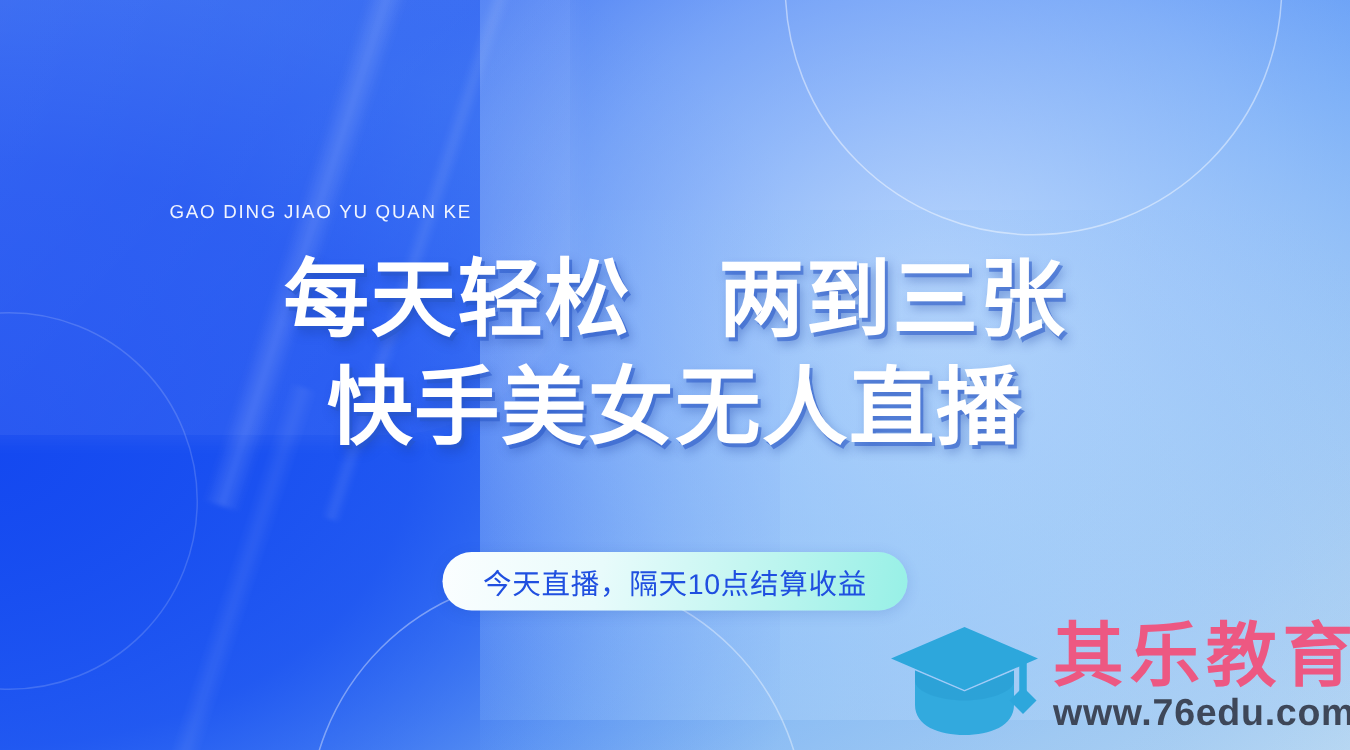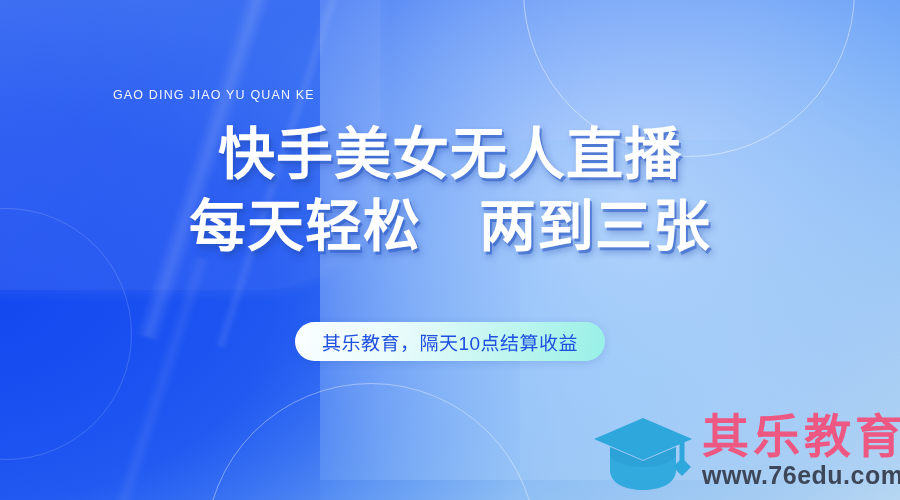--- a/index.html
+++ b/index.html
@@ -116,20 +116,21 @@
     border: 1.5px solid rgba(255, 255, 255, 0.45);
   }
   .bg-circle.c-top    { right: 45px;  top: -175px;  width: 330px; height: 330px; }
   .bg-circle.c-bottom { left: 205px;  bottom: -215px; width: 330px; height: 330px; border-color: rgba(255,255,255,0.38); }
   .bg-circle.c-small  { left: -120px; bottom: 40px;  width: 250px; height: 250px; border-color: rgba(255,255,255,0.16); }
 
   
   .content {
     position: absolute;
     inset: 0;
+    margin-top: 46px;
   }
 
   .kicker {
     position: absolute;
     left: 113px;
     top: 88px;
     font-size: 12.5px;
     letter-spacing: 1.15px;
     color: rgba(255, 255, 255, 0.93);
     font-weight: 400;
@@ -252,26 +253,26 @@
     <div class="bg-circle c-top"></div>
     <div class="bg-circle c-bottom"></div>
     <div class="bg-circle c-small"></div>
   </div>
 
   <div class="content">
 
     <div class="kicker">GAO DING JIAO YU QUAN KE</div>
 
     <div class="headline">
+      <div class="headline-line">每天轻松　两到三张</div>
       <div class="headline-line">快手美女无人直播</div>
-      <div class="headline-line">每天轻松　两到三张</div>
     </div>
 
     <div class="badges">
-      <div class="badge badge-2">其乐教育，隔天10点结算收益</div>
+      <div class="badge badge-2">今天直播，隔天10点结算收益</div>
     </div>
 
     <div class="watermark">
       <svg class="wm-cap" viewBox="0 0 104 78">
 
         <path d="M51 4 L100 25 L51 46 L2 25 Z" fill="#2AA6DC"></path>
 
         <path d="M18 33 L18 56 C18 70 34 76 51 76 C68 76 84 70 84 56 L84 33 L51 47 Z" fill="#2FA9DE"></path>
 
         <path d="M18 33 L51 47 L84 33 L84 40 C84 47 68 53 51 53 C34 53 18 47 18 40 Z" fill="#249BD2" opacity="0.55"></path>

